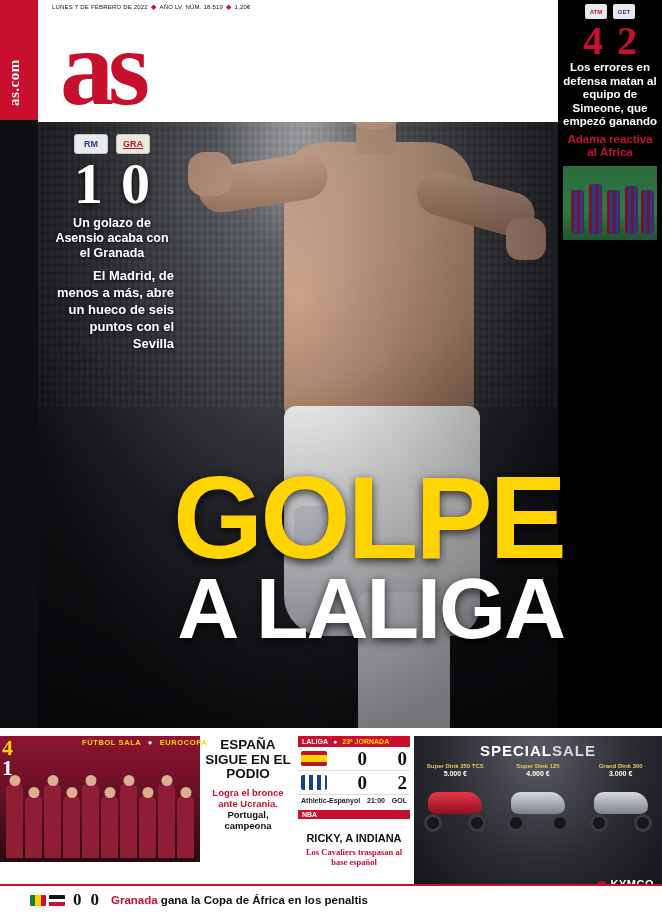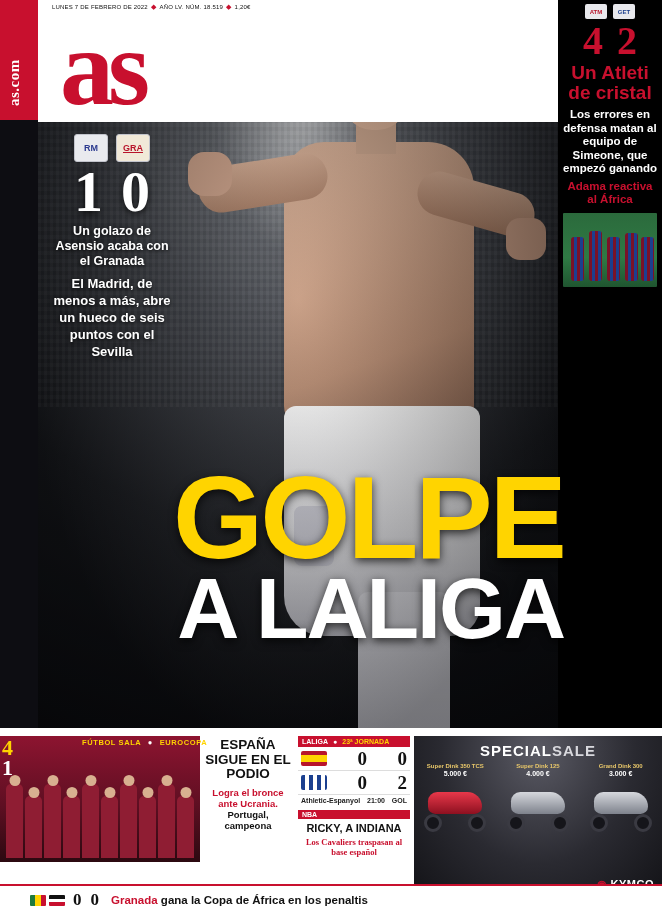--- a/index.html
+++ b/index.html
@@ -122,40 +122,41 @@
     color: #9aa0a6; font-size: 6px; letter-spacing: .6px; white-space: nowrap;
   }
 
   
   .leftcol {
     position: absolute; left: 50px; top: 134px; width: 124px; z-index: 3;
     color: #fff; text-align: center;
   }
   .badges { display: flex; justify-content: center; gap: 8px; margin-bottom: 4px; }
   .badge {
-    width: 34px; height: 28px; background: #e9eaee; border-radius: 3px;
+    width: 34px; height: 20px; background: #e9eaee; border-radius: 3px;
     display: flex; align-items: center; justify-content: center;
     font-size: 9px; font-weight: bold; color: #2b3a8f;
     border: 1px solid #c2c4cc;
   }
   .badge.granada { color: #b8152b; background: #f1e9d8; text-decoration: underline; }
   .score-big {
     display: flex; justify-content: center; gap: 18px;
     font-family: "Liberation Serif", serif;
     font-size: 58px; line-height: 52px; font-weight: bold; color: #fff;
     text-shadow: 0 2px 6px rgba(0,0,0,.8);
     margin: 2px 0 6px;
   }
   .lead {
     font-size: 12.5px; line-height: 15px; font-weight: bold;
     text-shadow: 0 1px 4px rgba(0,0,0,.9);
   }
   .sub {
     margin-top: 6px; font-size: 13px; line-height: 17px; font-weight: bold;
     text-shadow: 0 1px 4px rgba(0,0,0,.9);
+    text-align: right;
   }
 
   
   .golpe {
     position: absolute; left: 124px; top: 470px; width: 440px; z-index: 4;
     text-align: right;
     font-family: "Liberation Sans", sans-serif;
   }
   .golpe .l1 {
     font-size: 116px; line-height: 96px; font-weight: bold; letter-spacing: -3px;
@@ -258,21 +259,21 @@
     border-bottom: 1px solid #ddd; padding: 2px 3px;
   }
   .flag { width: 26px; height: 15px; border-radius: 2px; }
   .flag.esp { background: repeating-linear-gradient(0deg,#b8152b 0 4px,#ffd400 4px 11px,#b8152b 11px 15px); }
   .flag.nav { background: repeating-linear-gradient(90deg,#1b3f8f 0 4px,#ffffff 4px 8px); }
   .match-row .num { margin-left: auto; font-family: "Liberation Serif", serif;
     font-weight: bold; font-size: 19px; line-height: 19px; color: #111; }
   .match-meta { display:flex; justify-content: space-between; font-size: 7px; padding: 2px 3px; color:#222; font-weight:bold;}
   .nba-head { background: #c8102e; color: #fff; font-size: 7px; font-weight: bold; padding: 1px 4px; margin-top: 4px; }
   .nba-body { text-align: center; padding: 3px 2px 0; }
-  .nba-body h4 { font-size: 11px; line-height: 12px; font-weight: bold; color: #111; }
+  .nba-body h4 { font-size: 11px; line-height: 12px; font-weight: bold; color: #111; margin-top: 10px; }
   .nba-body p { font-size: 8.5px; line-height: 10px; font-weight: bold; color: #c8102e; margin-top: 3px; font-family: Liberation Serif, serif; }
 
   .ad {
     position: absolute; left: 414px; top: 8px; width: 248px; height: 160px;
     background: radial-gradient(ellipse at 50% 10%, #5a5a64 0%, #2a2a31 55%, #131317 100%);
     color: #fff; overflow: hidden;
   }
   .ad .title {
     text-align: center; margin-top: 6px; font-size: 15px; font-weight: bold;
     letter-spacing: 1px; color: #fff;
@@ -369,21 +370,20 @@
 
   <div class="rail">
     <div class="minibadges">
       <div class="mb atleti">ATM</div>
       <div class="mb">GET</div>
     </div>
     <div class="score">
       <span>4</span>
       <span>2</span>
     </div>
-    <h2>Un Atleti de cristal</h2>
     <p class="body">Los errores en defensa matan al equipo de Simeone, que empezó ganando</p>
     <p class="barca">Adama reactiva al África</p>
     <div class="photo2">
       <div class="p" style="left:8px"></div>
       <div class="p" style="left:26px;height:50px"></div>
       <div class="p" style="left:44px"></div>
       <div class="p" style="left:62px;height:48px"></div>
       <div class="p" style="left:78px"></div>
     </div>
   </div>

